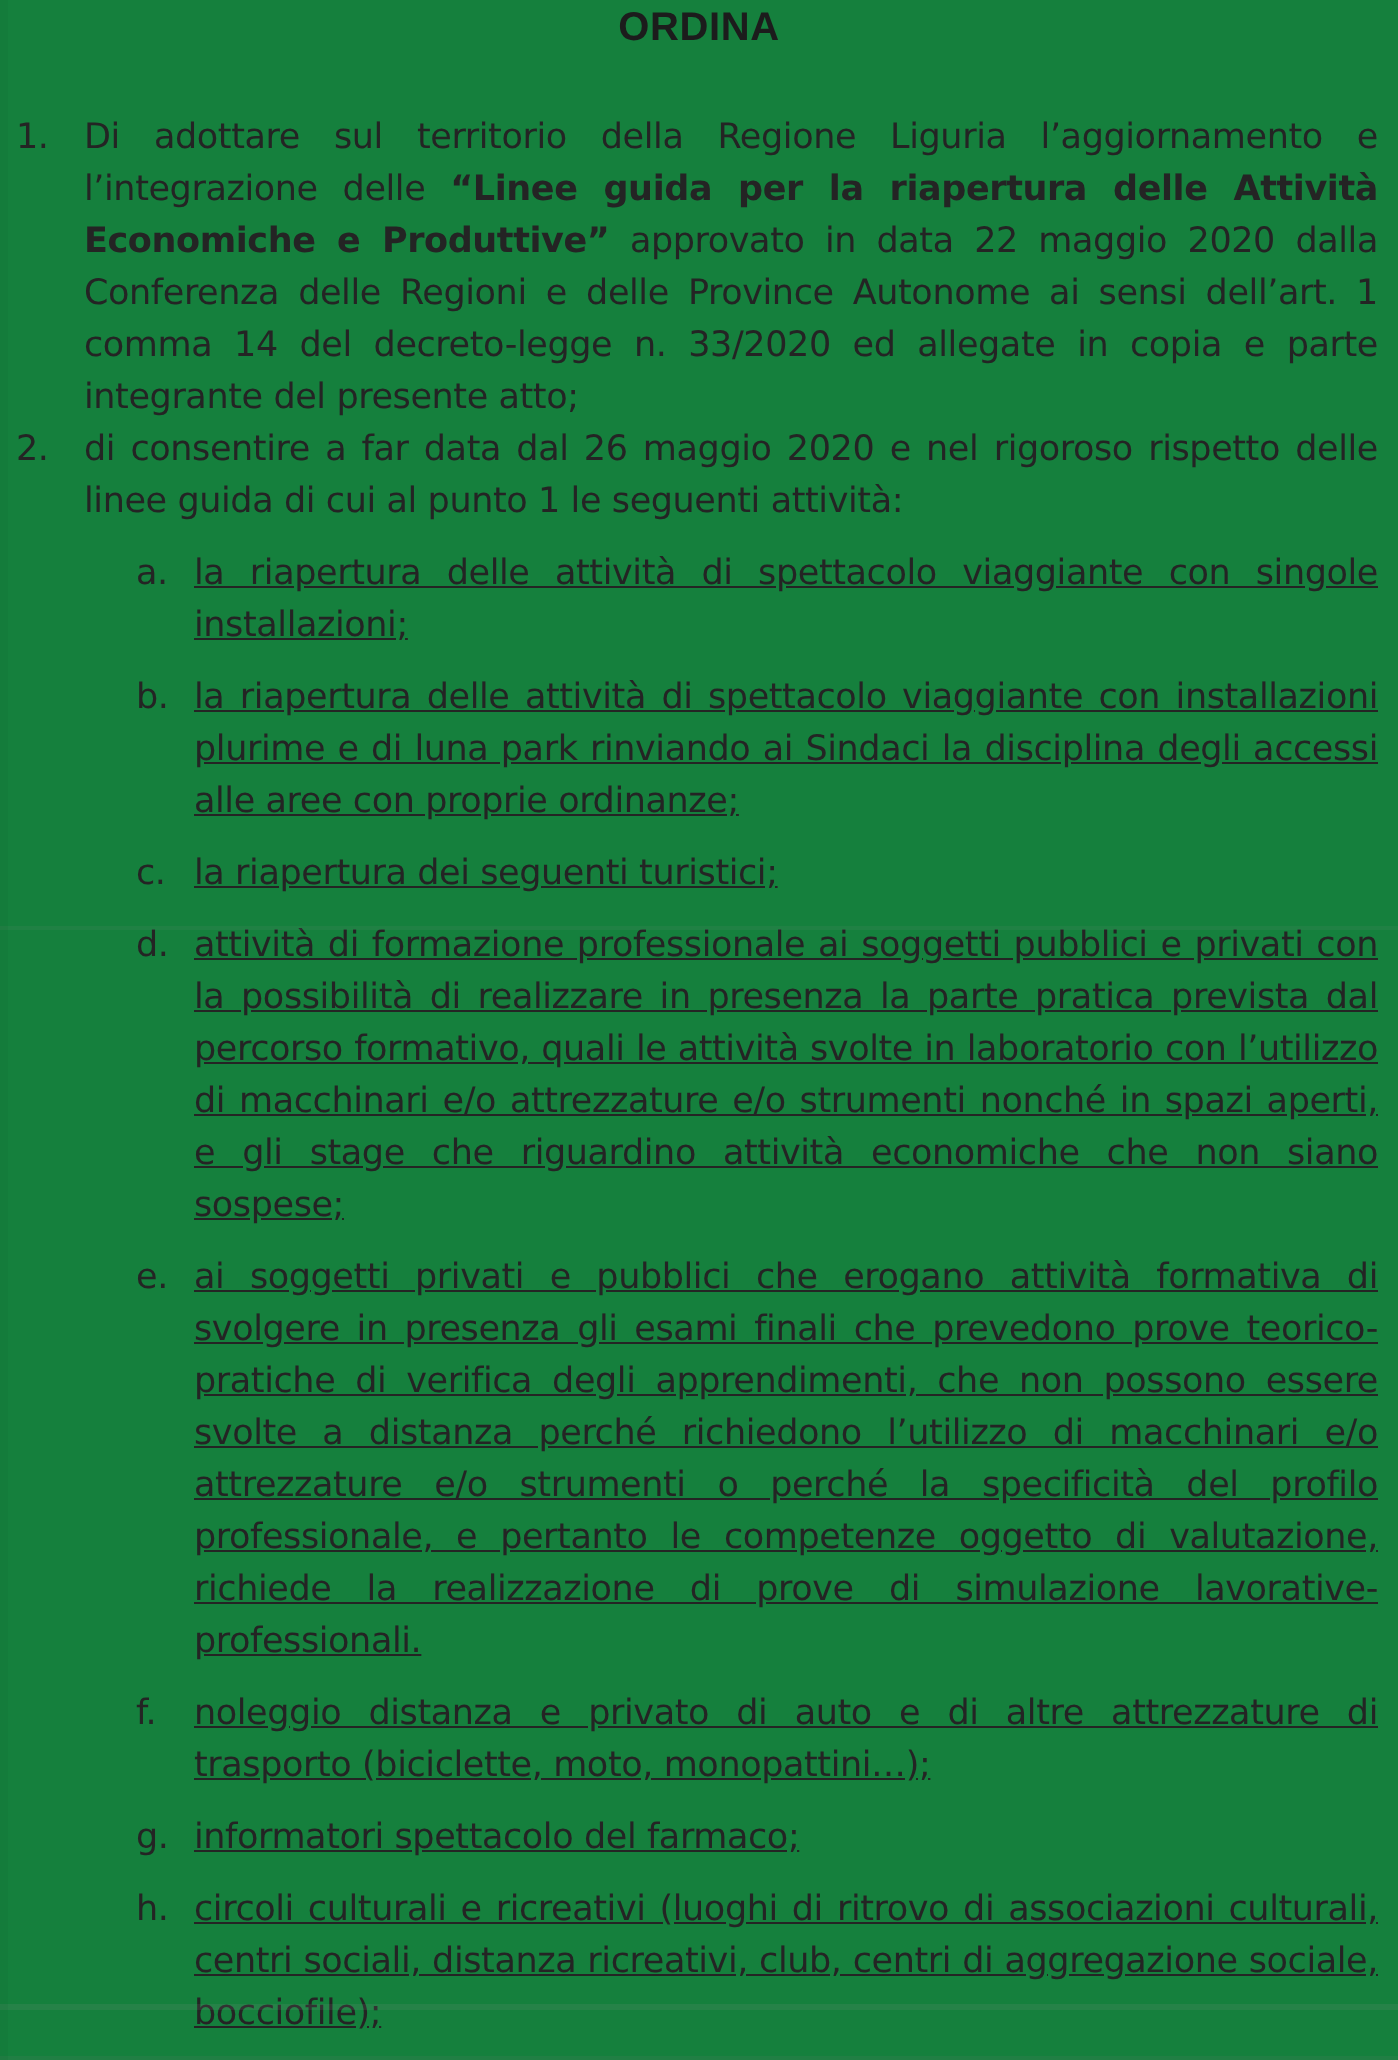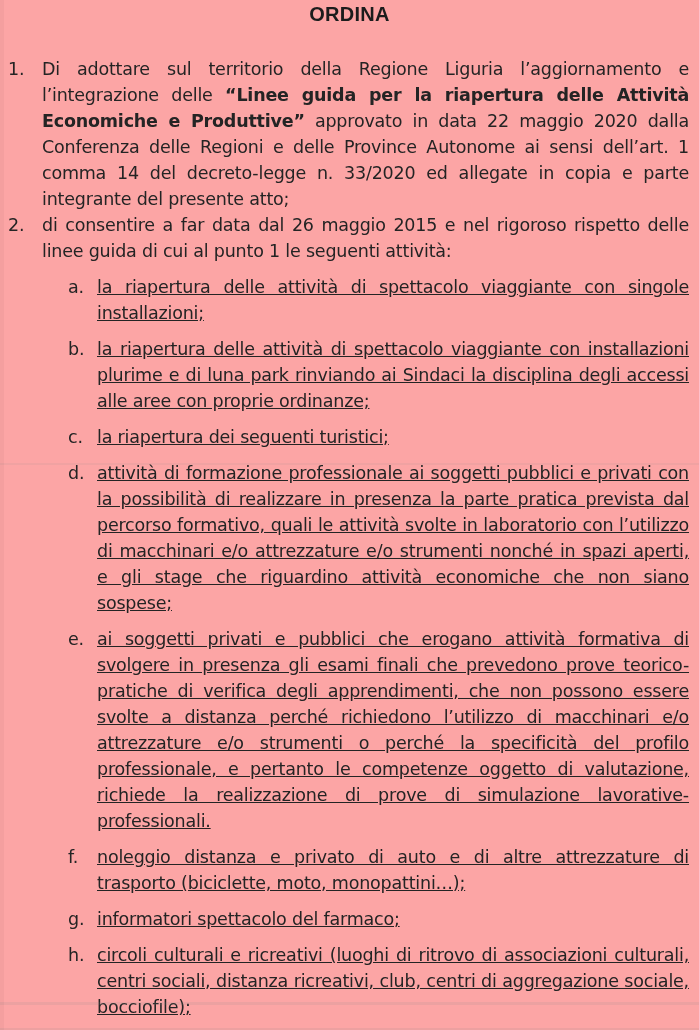--- a/index.html
+++ b/index.html
@@ -10,21 +10,21 @@
   body {
     width: 699px;
     height: 1030px;
     overflow: hidden;
   }
   .page {
     position: relative;
     width: 699px;
     height: 1030px;
     box-sizing: border-box;
-    background: #fca5a5;
+    background: #15803d;
     font-family: "DejaVu Sans", sans-serif;
     font-size: 17.5px;
     line-height: 26px;
     letter-spacing: -0.2px;
     color: #242424;
     padding-top: 3px;
   }
   .doc-title {
     margin: 0;
     text-align: center;
@@ -98,21 +98,21 @@
   <div class="main-list" id="main-list">
       <div class="item">
         <span class="item-number">1.</span>
         <div class="item-body">
           <div class="item-paragraph"><span>Di adottare sul territorio della Regione Liguria l’aggiornamento e l’integrazione delle </span><b>“Linee guida per la riapertura delle Attività Economiche e Produttive”</b><span> approvato in data 22 maggio 2020 dalla Conferenza delle Regioni e delle Province Autonome ai sensi dell’art. 1 comma 14 del decreto-legge n. 33/2020 ed allegate in copia e parte integrante del presente atto;</span></div>
         </div>
       </div>
       <div class="item">
         <span class="item-number">2.</span>
         <div class="item-body">
-          <div class="item-paragraph"><span>di consentire a far data dal 26 maggio 2015 e nel rigoroso rispetto delle linee guida di cui al punto 1 le seguenti attività:</span></div>
+          <div class="item-paragraph"><span>di consentire a far data dal 26 maggio 2020 e nel rigoroso rispetto delle linee guida di cui al punto 1 le seguenti attività:</span></div>
           <div class="sub-item">
             <span class="sub-letter">a.</span>
             <div class="sub-text">la riapertura delle attività di spettacolo viaggiante con singole installazioni;</div>
           </div>
           <div class="sub-item">
             <span class="sub-letter">b.</span>
             <div class="sub-text">la riapertura delle attività di spettacolo viaggiante con installazioni plurime e di luna park rinviando ai Sindaci la disciplina degli accessi alle aree con proprie ordinanze;</div>
           </div>
           <div class="sub-item">
             <span class="sub-letter">c.</span>

